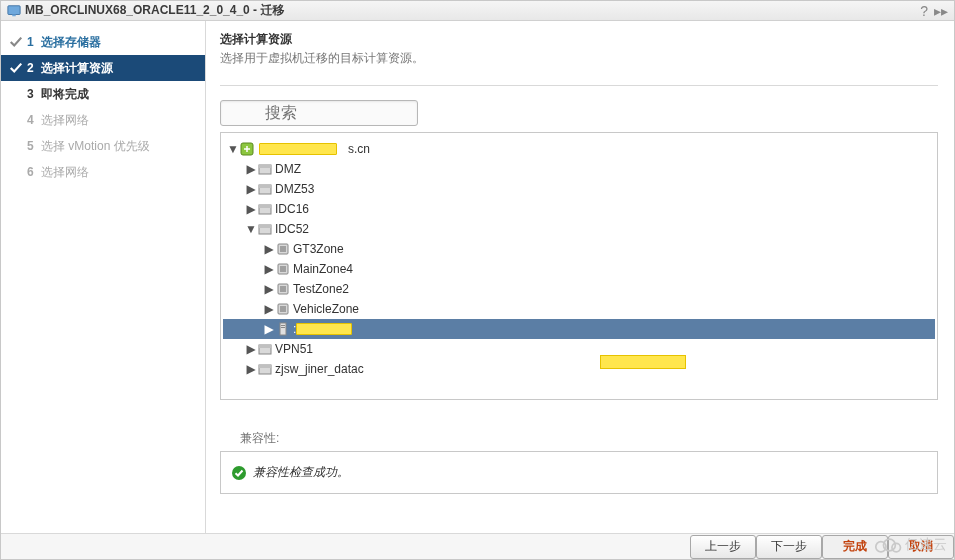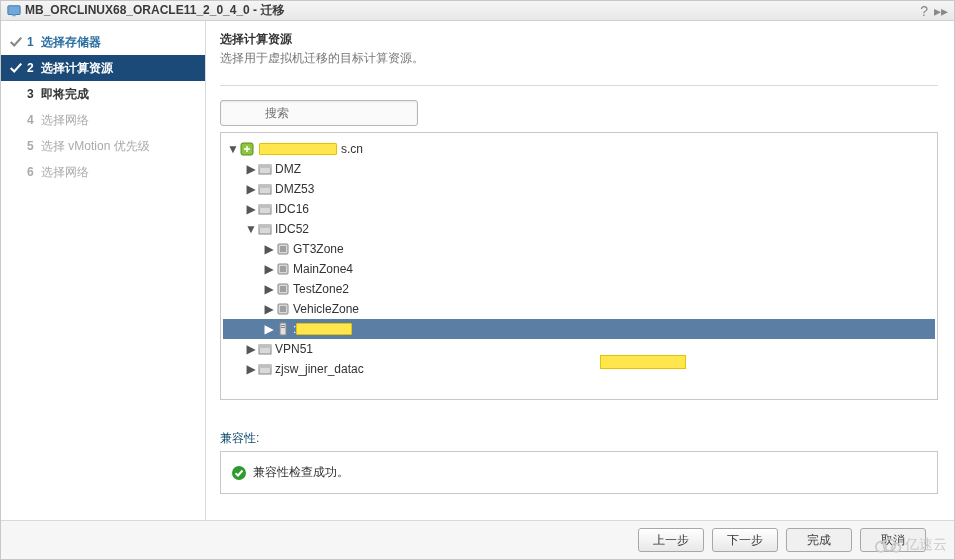--- a/index.html
+++ b/index.html
@@ -22,35 +22,35 @@
   .step.current .num,.step.current .lbl{ color:#fff; font-weight:bold;}
   .step.current .chk{ visibility:visible; fill:#4cc24c;}
   .step.next .num,.step.next .lbl{ color:#333; font-weight:bold;}
   .step.disabled .num,.step.disabled .lbl{ color:#aaa;}
   .main { flex:1; display:flex; flex-direction:column; padding:6px 16px 0 14px; overflow:hidden;}
   .main-title { font-weight:bold; font-size:12px; color:#333; margin:4px 0 2px;}
   .main-sub { color:#777; font-size:12px; margin-bottom:10px; border-bottom:1px solid #d9d9d9; padding-bottom:18px;}
   .searchwrap { margin-top:4px;}
   .searchbox { width:198px; height:26px; border:1px solid #b7b7b7; border-radius:3px; display:flex; align-items:center; padding:0 6px; background:#fafafa; box-shadow:inset 0 1px 2px rgba(0,0,0,0.08);}
   .searchbox svg { width:14px; height:14px; fill:#888; margin-right:4px;}
-  .searchbox input { border:0; outline:0; flex:1; font-size:12px; color:#a21caf; background:transparent;margin-left:32px;}
+  .searchbox input { border:0; outline:0; flex:1; font-size:16px; color:#a21caf; background:transparent;margin-left:32px;}
   .tree-panel { border:1px solid #c8c8c8; margin-top:6px; height:268px; overflow:auto; padding:6px 2px; background:#fff;}
   .tn { display:flex; align-items:center; height:20px; white-space:nowrap;}
   .tn .tw { width:12px; text-align:center; color:#555;}
   .tn .ic { width:16px; height:16px; margin-right:2px;}
   .tn .redacted { background:#ffe64d; border:1px solid #e6c200; height:12px; display:inline-block; border-radius:1px;}
   .tn.selected { background:#5b7ea5; color:#fff;}
   .tn.selected .tw { color:#fff;}
-  .compat-label { margin-top:30px; color:#0c4a6e;}
-  .compat-box { border:1px solid #c8c8c8; margin-top:4px; padding:12px 10px; background:#fff;}
+  .compat-label { margin-top:30px; color:#737373;margin-left:20px;}
+  .compat-box { border:1px solid #c8c8c8; margin-top:4px; padding:12px 10px; background:#fff;font-style:italic;}
   .compat-box .row { display:flex; align-items:center;}
   .compat-box svg { width:16px; height:16px; margin-right:6px;}
-  .footer { height:39px; border-top:1px solid #d9d9d9; display:flex; align-items:center; justify-content:flex-end; padding-right:28px; gap:8px; background:#f6f6f6;}
+  .footer { height:26px; border-top:1px solid #d9d9d9; display:flex; align-items:center; justify-content:flex-end; padding-right:0; background:#f6f6f6;}
   .btn { height:24px; border:1px solid #a8a8a8; border-radius:3px; background:linear-gradient(#ffffff,#e8e8e8); min-width:66px; font-size:12px; color:#333; cursor:pointer;}
-  .btn:disabled { color:#404040; background:#f0f0f0; cursor:default;}
+  .btn:disabled { color:#c2410c; background:#f0f0f0; cursor:default;font-weight:bold;}
   .watermark { position:absolute; right:8px; bottom:6px; display:flex; align-items:center; color:#c9c9c9; font-size:14px; pointer-events:none;}
   .watermark svg{ width:34px; height:18px; margin-right:2px;}
   .redacted-float { position:absolute; background:#ffe64d; border:1px solid #e6c200; height:14px;}
 </style>
 </head>
 <body>
 
 <div class="dialog">
   <div class="titlebar">
     <svg class="vm-icon" viewBox="0 0 16 16">
@@ -124,21 +124,21 @@
       </div>
 
       <div class="tree-panel" id="tree">
           <div class="tn">
             <span class="tw" style="margin-left:4px">▼</span>
             <svg class="ic" viewBox="0 0 16 16">
               <rect x="2" y="2" width="12" height="12" rx="2" fill="#8cc63f" stroke="#5a8a1f"></rect>
               <path d="M5 8h6M8 5v6" stroke="#fff" stroke-width="1.5"></path>
             </svg>
             <span class="redacted" style="width:78px;margin-left:2px"></span>
-            <span style="margin-left:4px">s.cn</span>
+            <span style="margin-left:11px">s.cn</span>
           </div>
           <div class="tn">
             <span style="width:22px;display:inline-block"></span>
             <span class="tw">▶</span>
             <svg class="ic" viewBox="0 0 16 16">
               <rect x="2" y="4" width="12" height="9" fill="#d9d9d9" stroke="#888"></rect>
               <rect x="2" y="4" width="12" height="3" fill="#c0c0c0"></rect>
             </svg>
             <span>DMZ</span>
           </div>

